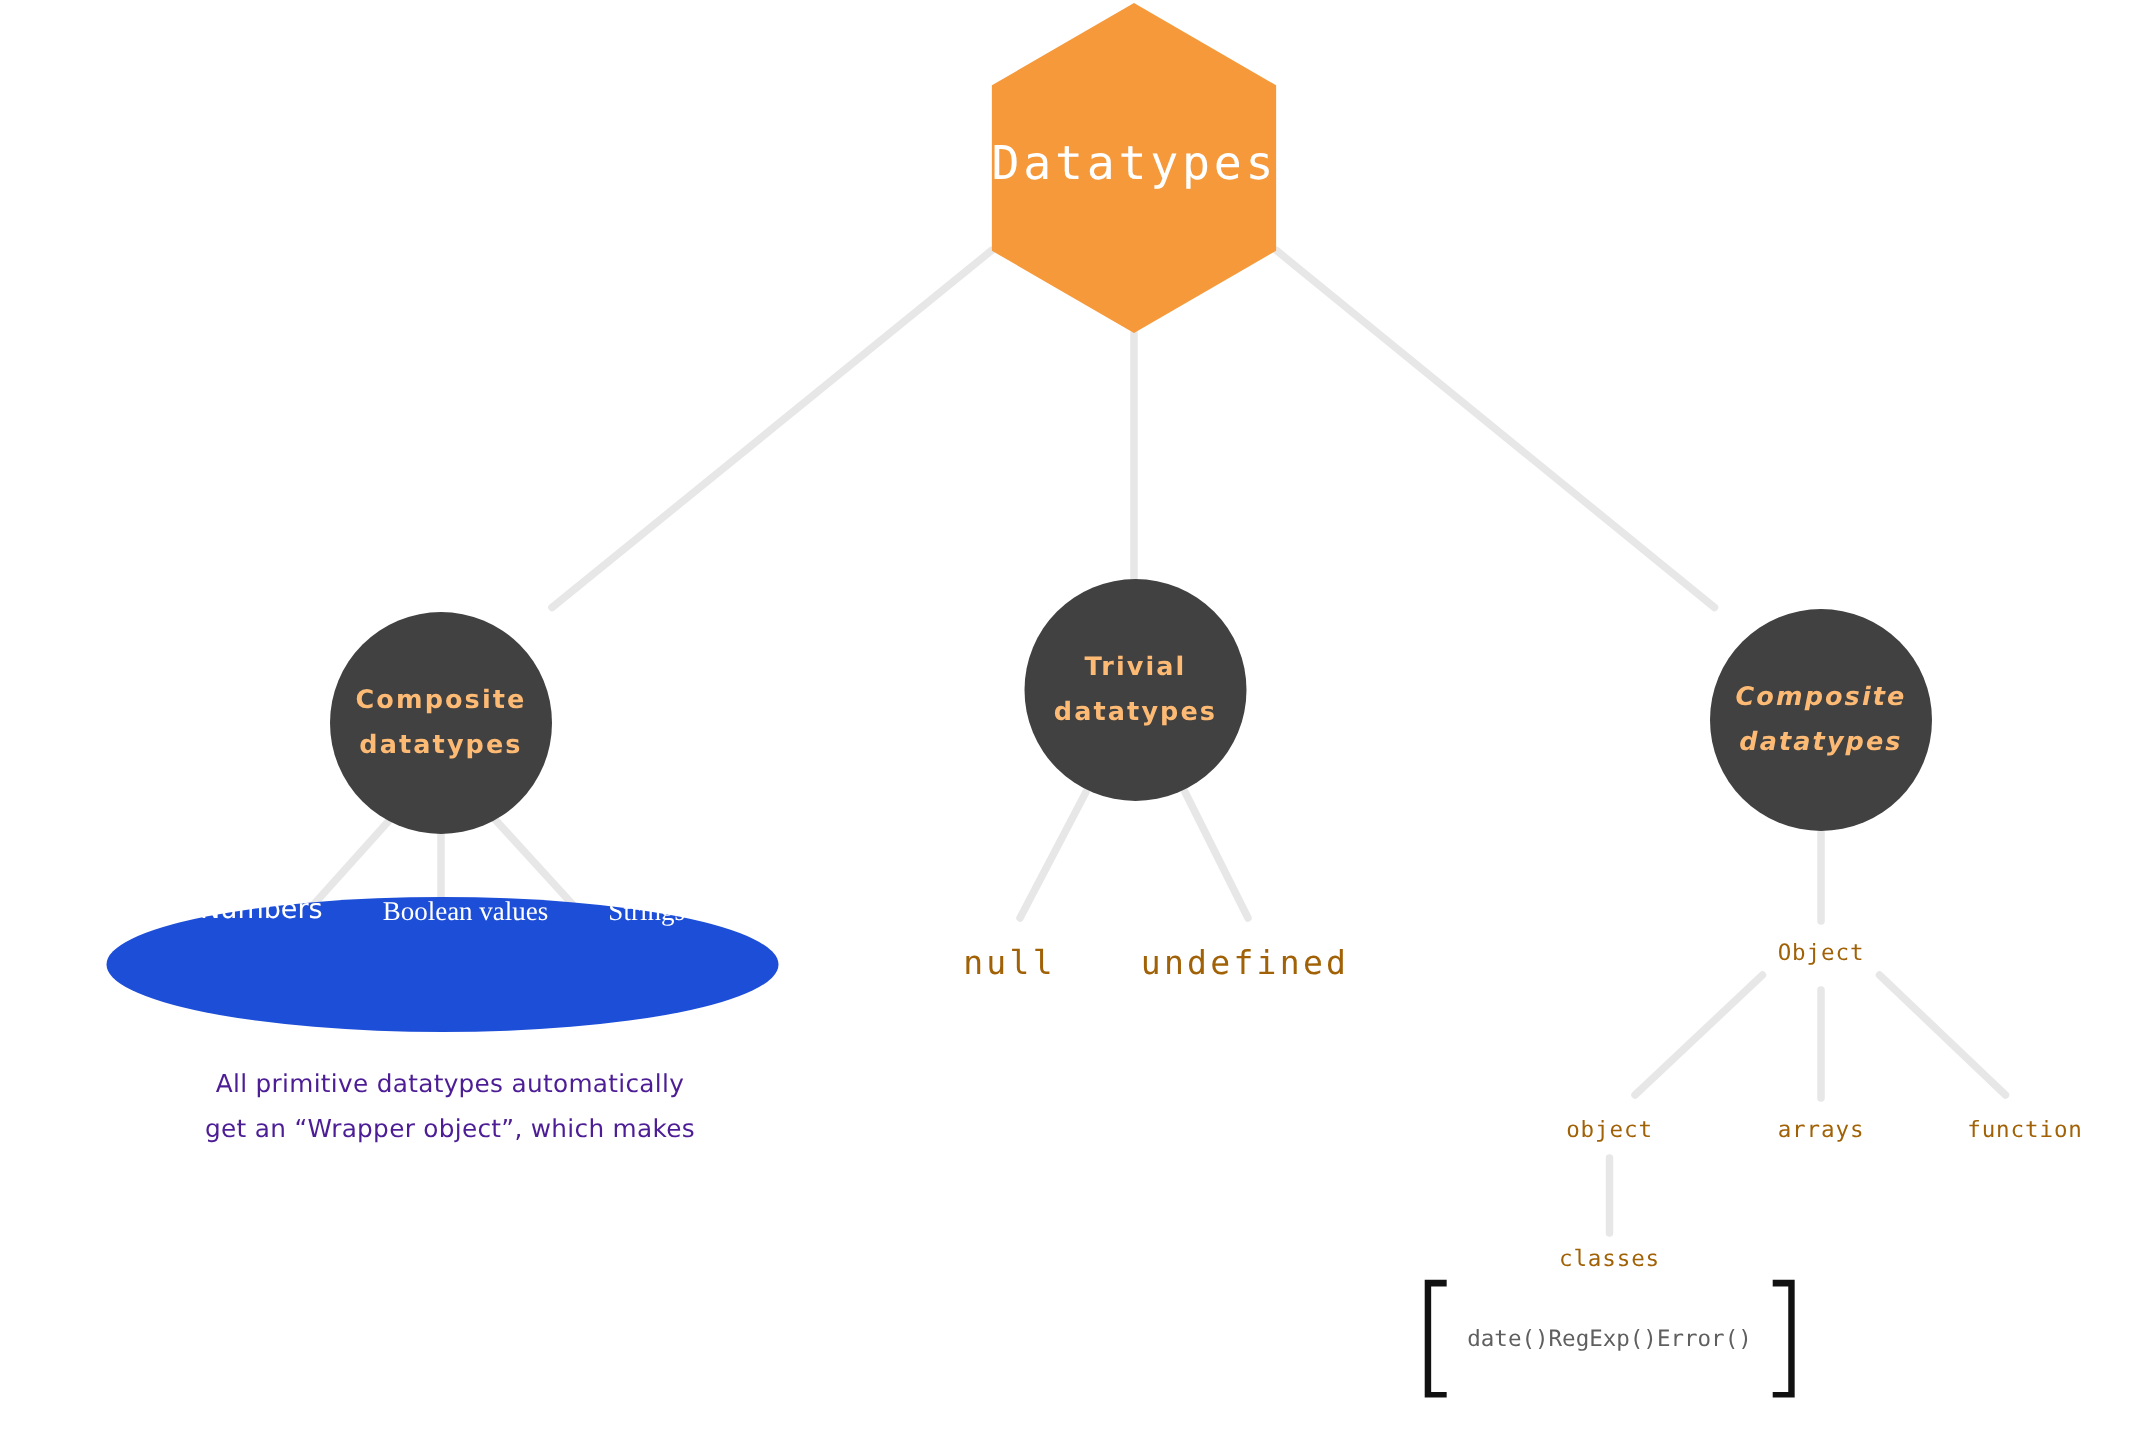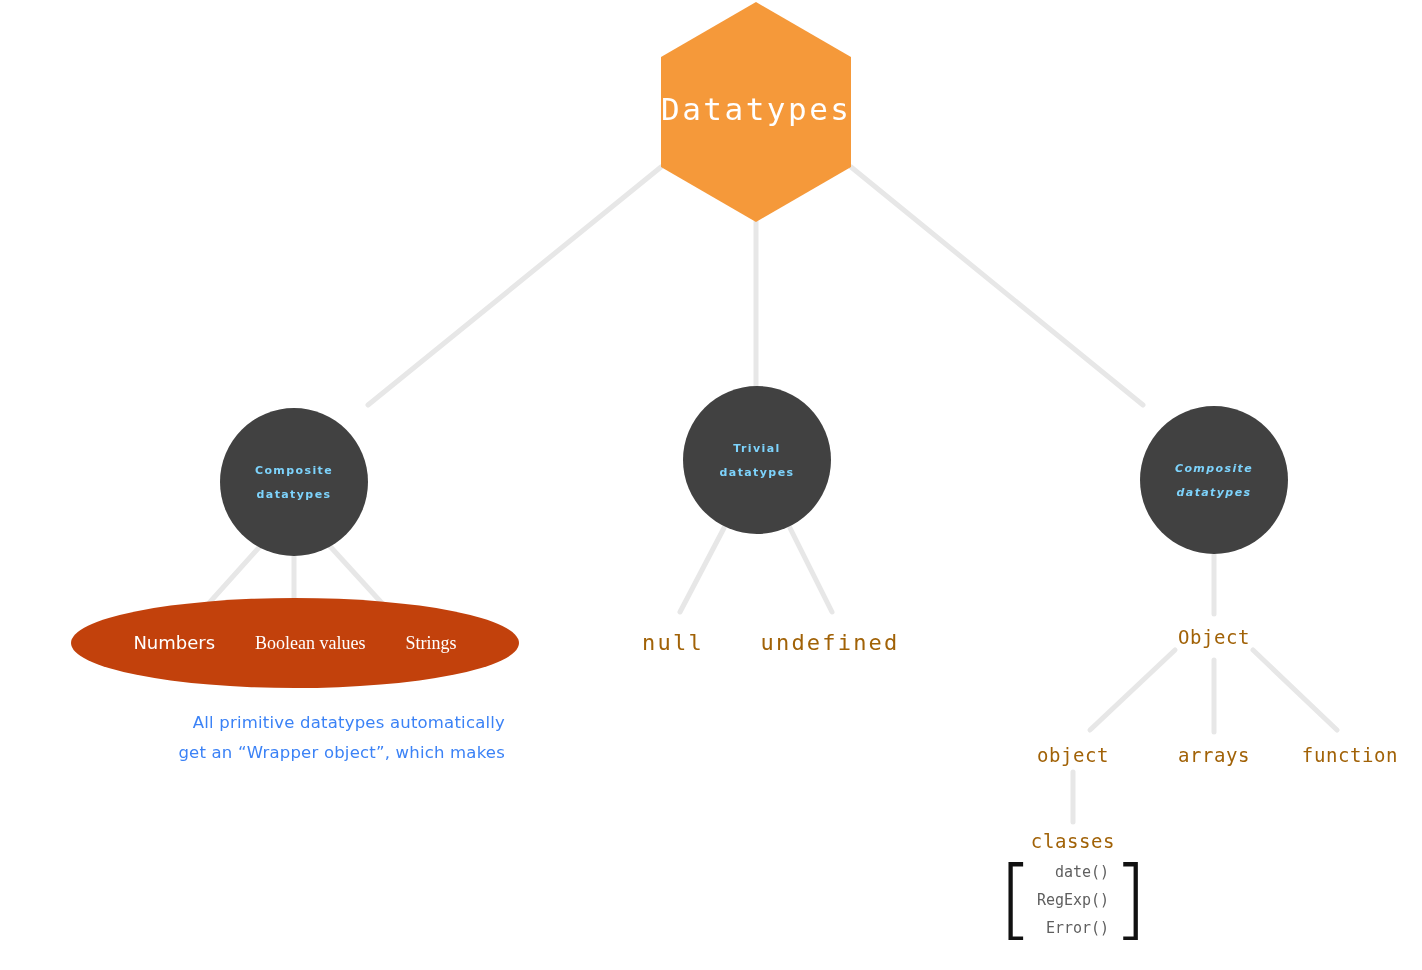--- a/index.html
+++ b/index.html
@@ -68,64 +68,64 @@
     height: 148px;
     border-radius: 50%;
     background: #414141;
     display: flex;
     flex-direction: column;
     align-items: center;
     justify-content: center;
   }
   .circle .line1,
   .circle .line2 {
-    color: #7dd3fc;
+    color: #fdba74;
     font-family: "DejaVu Sans", sans-serif;
     font-weight: bold;
-    font-size: 11px;
+    font-size: 17px;
     letter-spacing: 1.4px;
     line-height: 1;
     white-space: nowrap;
   }
   .circle .line1 { margin-bottom: 13px; }
 
   #circle-primitive { left: 220px; top: 408px; }
   #circle-trivial   { left: 683px; top: 386px; }
   #circle-composite { left: 1140px; top: 406px; font-style: italic; }
 
   
   .ellipse {
     position: absolute;
     left: 71px;
     top: 598px;
     width: 448px;
     height: 90px;
     border-radius: 50% / 50%;
-    background: #c2410c;
-    display: flex;
-    align-items: center;
+    background: #1d4ed8;
+    display: flex;
+    align-items: flex-start;
     justify-content: center;
   }
   .ellipse .pill-text {
     color: #ffffff;
     font-family: "DejaVu Sans", sans-serif;
     font-size: 18px;
     line-height: 1;
     white-space: nowrap;
   }
   .ellipse .pill-text + .pill-text { margin-left: 40px; font-family: Liberation Serif, serif; }
 
   
   .caption {
     position: absolute;
     left: 95px;
     top: 708px;
     width: 410px;
-    text-align: right;
-    color: #3b82f6;
+    text-align: center;
+    color: #4c1d95;
     font-family: "DejaVu Sans", sans-serif;
     font-size: 16.5px;
     line-height: 30px;
     letter-spacing: 0.2px;
   }
   .caption div { white-space: nowrap; }
 
   
   .mono-leaf {
     position: absolute;
@@ -133,21 +133,21 @@
     font-family: "DejaVu Sans Mono", monospace;
     line-height: 1;
     white-space: nowrap;
     transform: translateX(-50%);
   }
   .mono-leaf.big {
     font-size: 22px;
     letter-spacing: 2.2px;
   }
   .mono-leaf.mid {
-    font-size: 19px;
+    font-size: 15px;
     letter-spacing: 0.6px;
   }
 
   #leaf-null       { left: 673px;  top: 632px; }
   #leaf-undefined  { left: 830px;  top: 632px; }
   #leaf-object-cap { left: 1214px; top: 628px; }
   #leaf-object     { left: 1073px; top: 746px; }
   #leaf-arrays     { left: 1214px; top: 746px; }
   #leaf-function   { left: 1350px; top: 746px; }
   #leaf-classes    { left: 1073px; top: 832px; }
@@ -167,22 +167,22 @@
     font-family: "DejaVu Sans", sans-serif;
     font-size: 88px;
     font-weight: 300;
     line-height: 0.82;
     margin-top: -4px;
   }
   .bracket.left  { margin-right: 4px; }
   .bracket.right { margin-left: 4px; }
   .bracket-items {
     display: flex;
-    flex-direction: column;
-    align-items: flex-end;
+    flex-direction: row;
+    align-items: flex-start;
     justify-content: center;
   }
   .bracket-items div {
     color: #5f5f5f;
     font-family: "DejaVu Sans Mono", monospace;
     font-size: 15px;
     line-height: 28px;
     white-space: nowrap;
   }
 </style>

